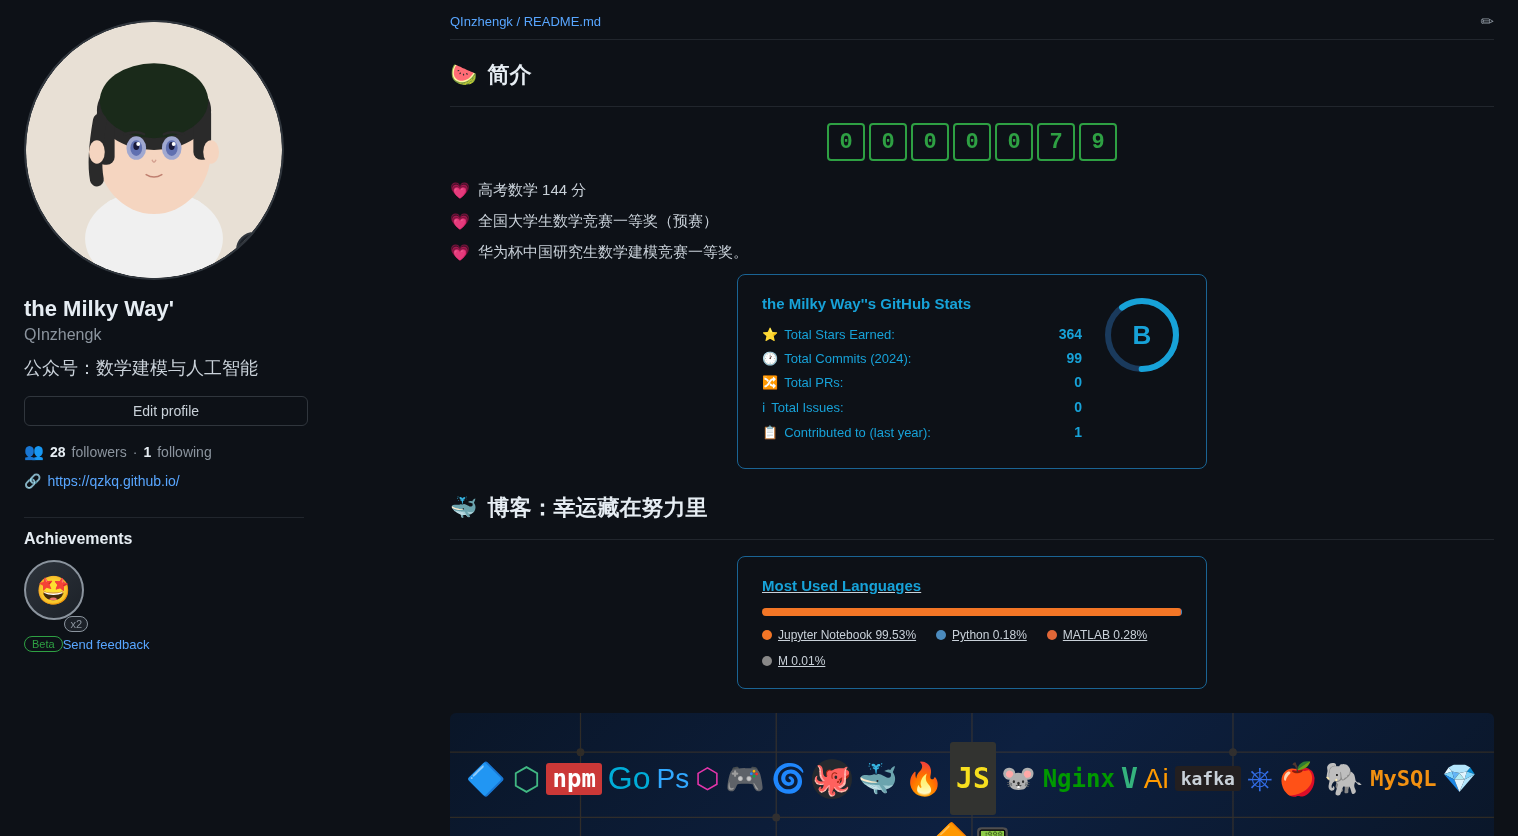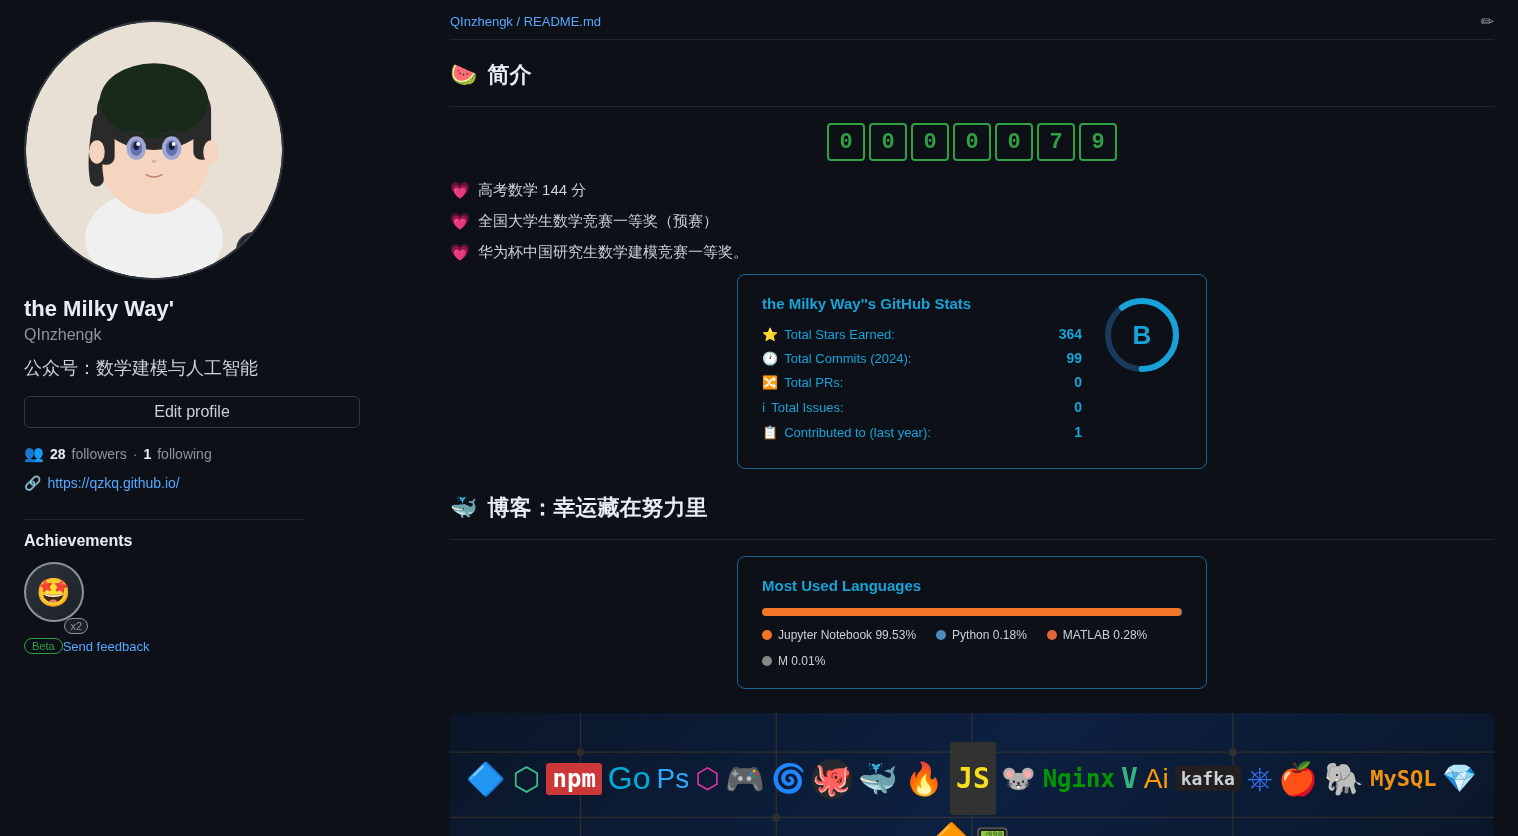--- a/index.html
+++ b/index.html
@@ -81,27 +81,27 @@
       margin-bottom: 12px;
     }
 
     .bio-text {
       font-size: 18px;
       color: #c9d1d9;
       margin-bottom: 16px;
     }
 
     .edit-profile-btn {
-      width: 336px;
+      width: 284px;
       padding: 6px 16px;
       background: transparent;
       border: 1px solid #30363d;
       border-radius: 6px;
       color: #c9d1d9;
-      font-size: 16px;
+      font-size: 14px;
       font-weight: 500;
       cursor: pointer;
       margin-bottom: 16px;
     }
 
     .follow-section {
       display: flex;
       align-items: center;
       gap: 6px;
       margin-bottom: 12px;
@@ -368,20 +368,21 @@
     }
 
     
     .lang-card {
       background: #0d1117;
       border: 1px solid #1a6494;
       border-radius: 8px;
       padding: 20px 24px;
       width: 470px;
       margin: 0 auto 24px auto;
+      text-decoration: underline;
     }
 
     .lang-title {
       font-size: 15px;
       font-weight: 600;
       color: #17a2d8;
       margin-bottom: 14px;
     }
 
     .lang-bar {

